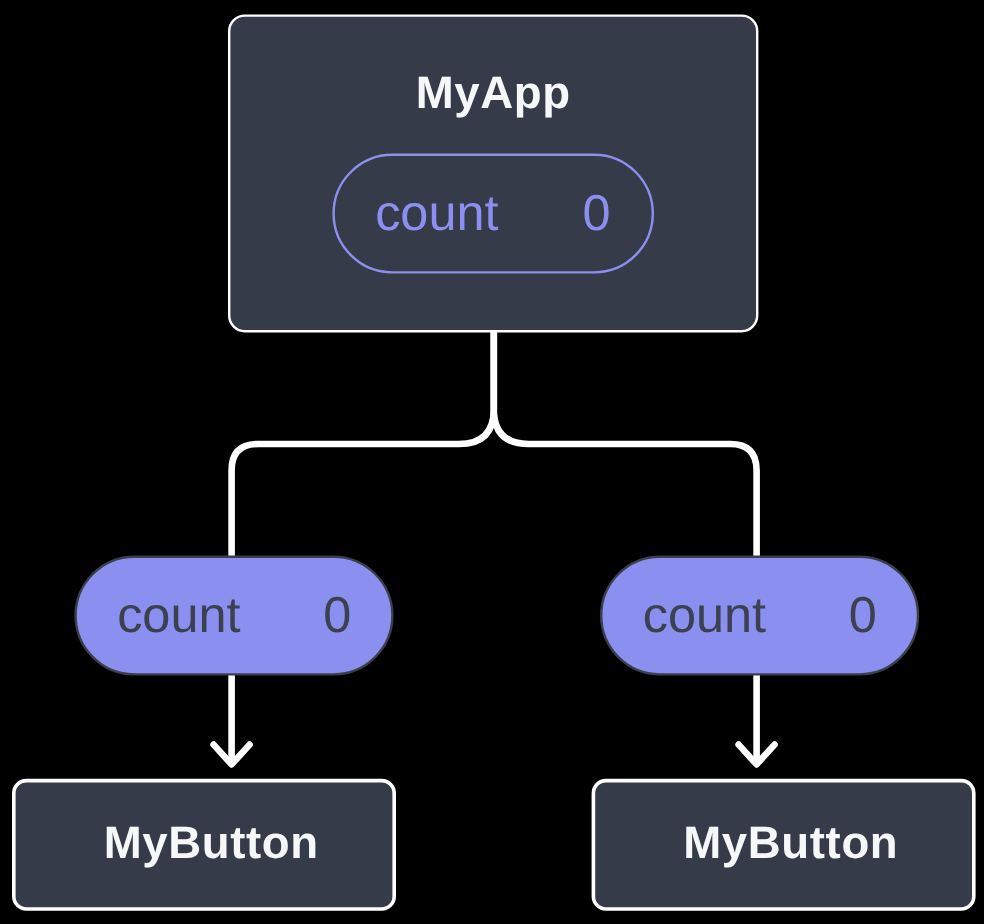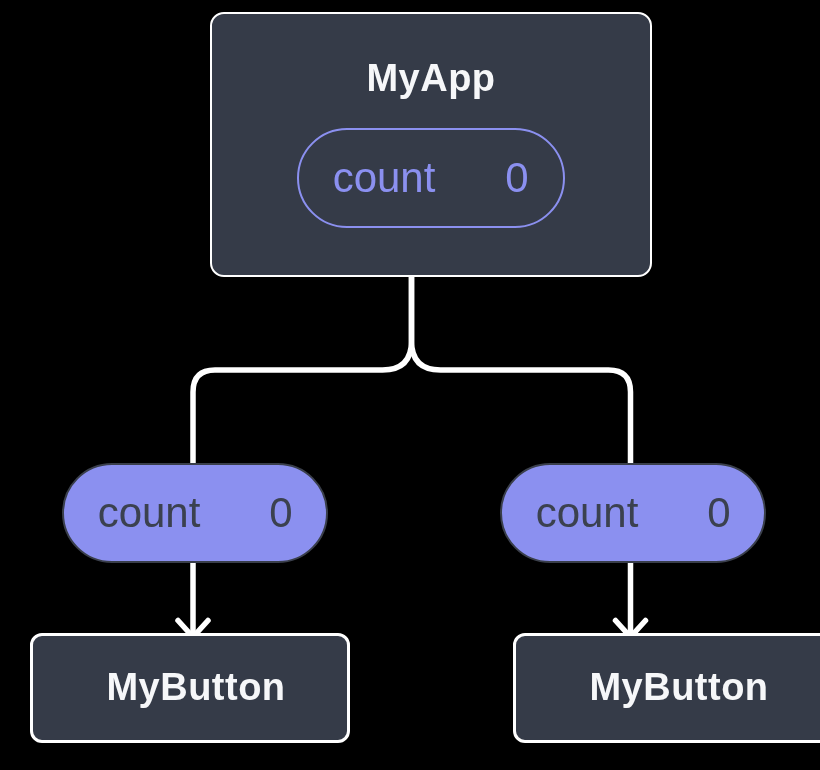--- a/index.html
+++ b/index.html
@@ -17,21 +17,21 @@
     position:relative;width:820px;height:770px;background:var(--bg);
     font-family:"Liberation Sans",sans-serif;overflow:hidden;
   }
   svg.connectors{position:absolute;left:0;top:0;width:820px;height:770px;z-index:1;}
   svg.connectors path{
     fill:none;stroke:var(--connector);stroke-width:5.5;
     stroke-linecap:round;stroke-linejoin:round;
   }
   .node{
     position:absolute;background:var(--box-fill);
-    border:3px solid var(--box-border);box-sizing:border-box;z-index:2;margin-left:20px;
+    border:3px solid var(--box-border);box-sizing:border-box;z-index:2;
   }
   .node-root{
     left:190px;top:12px;width:442px;height:265px;border-radius:14px;
     border-width:2.5px;display:flex;flex-direction:column;align-items:center;
     padding-top:44px;gap:28px;
   }
   .node-title{
     font-size:38px;font-weight:600;color:var(--text-light);
     letter-spacing:0.5px;line-height:1.1;
   }
@@ -49,21 +49,21 @@
     color:var(--pill-text-dark);
   }
   .pill-filled .divider{background:var(--pill-stroke);}
   .pill-filled.pos-left{left:62px;}
   .pill-filled.pos-right{left:500px;}
   .cell{display:flex;align-items:center;justify-content:center;}
   .cell-key{width:170px;}
   .cell-val{flex:1;}
   .divider{width:2px;}
   .node-child{
-    top:633px;width:320px;height:110px;border-radius:12px;
+    top:649px;width:320px;height:110px;border-radius:12px;
     display:flex;align-items:center;justify-content:center;padding-left:12px;
   }
   .node-child.pos-left{left:10px;}
   .node-child.pos-right{left:493px;}
 </style>
 </head>
 <body>
 
 <div class="stage">
 

